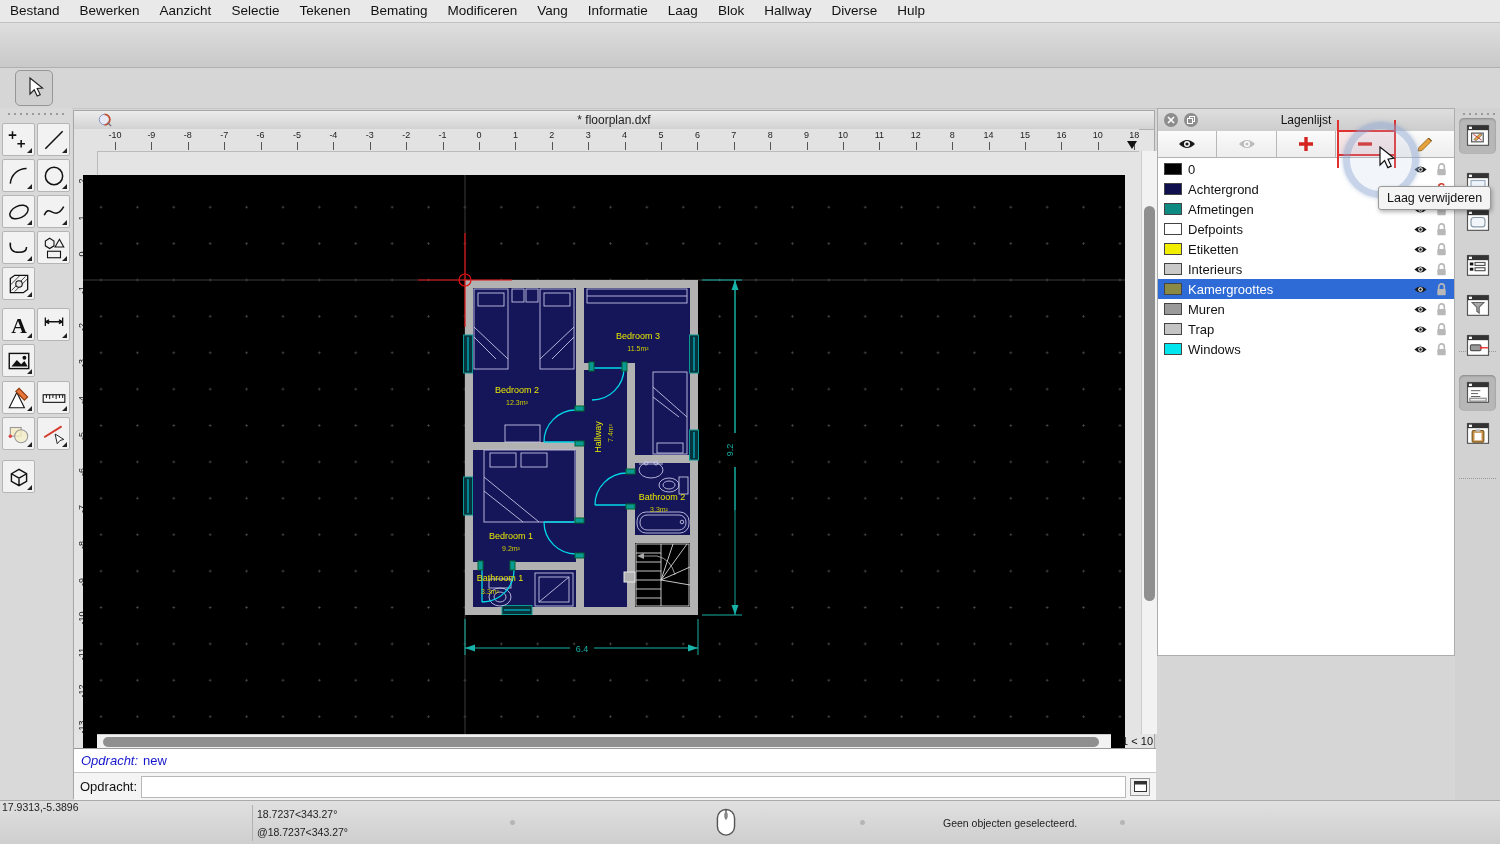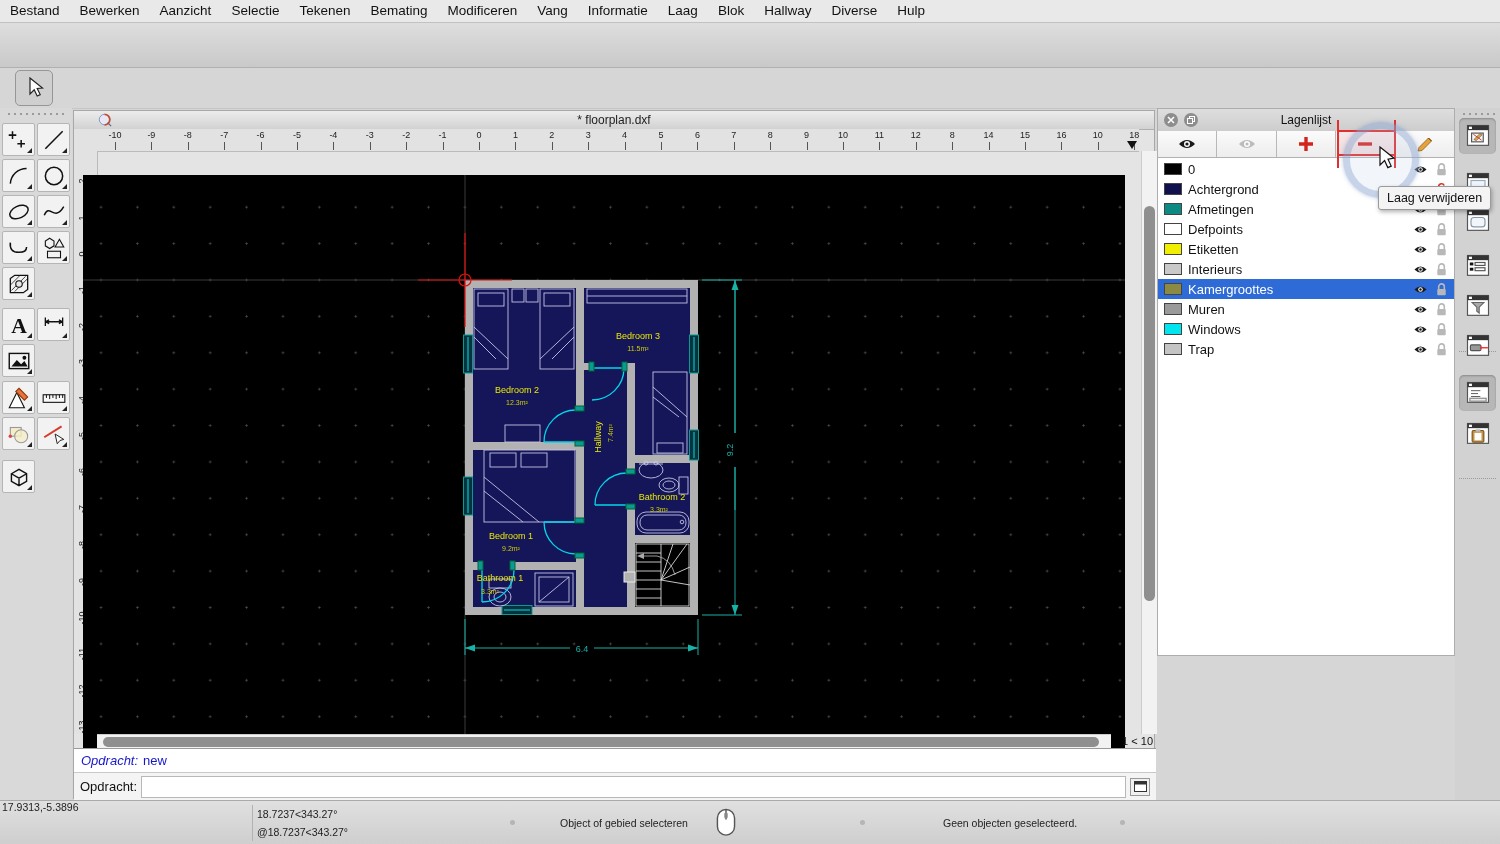--- a/index.html
+++ b/index.html
@@ -721,21 +721,20 @@
     <div class="coordcell" style="left:2px;gap:32px;">
       <span>17.9313,-5.3896</span>
       <span>@17.9313,-5.3896</span>
     </div>
     <div class="ssep"></div>
     <div class="coordcell" style="left:257px;">
       <span>18.7237&lt;343.27°</span>
       <span>@18.7237&lt;343.27°</span>
     </div>
     <div class="sdot" style="left:510px;"></div>
-    <div class="shint">Object of gebied selecteren</div>
     <div class="smouse"><svg viewBox="0 0 14 20">
           <rect x="1" y="1" width="12" height="18" rx="6" fill="#fff" stroke="#555"></rect>
           <line x1="7" y1="1" x2="7" y2="8" stroke="#555"></line>
           <rect x="5.8" y="3" width="2.4" height="4.5" rx="1.2" fill="#888"></rect>
         </svg></div>
     <div class="sdot" style="left:860px;"></div>
     <div class="ssel">Geen objecten geselecteerd.</div>
     <div class="sdot" style="left:1120px;"></div>
   </div>
 
@@ -940,41 +939,41 @@
           </span>
           <span class="licon">
             <svg viewBox="0 0 16 16">
               <path d="M5 7.5V5a3 3 0 0 1 6 0v2.5" fill="none" stroke="#b8b8b8" stroke-width="1.7"></path>
               <rect x="3.5" y="7.5" width="9" height="6.5" rx="1" fill="#b8b8b8"></rect>
             </svg>
           </span>
         </div>
 
         <div class="lrow">
-          <span class="lsw" style="background: rgb(0, 229, 238);"></span>
-          <span class="lname">Windows</span>
+          <span class="lsw" style="background: rgb(196, 196, 196);"></span>
+          <span class="lname">Trap</span>
 
           <span class="licon">
             <svg viewBox="0 0 16 16">
               <path d="M1.5 8Q8 1.5 14.5 8Q8 14.5 1.5 8Z" fill="#1a1a1a"></path>
               <circle cx="8" cy="8" r="2.4" fill="#fff"></circle>
               <circle cx="8" cy="8" r="1.3" fill="#1a1a1a"></circle>
             </svg>
           </span>
           <span class="licon">
             <svg viewBox="0 0 16 16">
               <path d="M5 7.5V5a3 3 0 0 1 6 0v2.5" fill="none" stroke="#b8b8b8" stroke-width="1.7"></path>
               <rect x="3.5" y="7.5" width="9" height="6.5" rx="1" fill="#b8b8b8"></rect>
             </svg>
           </span>
         </div>
 
         <div class="lrow">
-          <span class="lsw" style="background: rgb(196, 196, 196);"></span>
-          <span class="lname">Trap</span>
+          <span class="lsw" style="background: rgb(0, 229, 238);"></span>
+          <span class="lname">Windows</span>
 
           <span class="licon">
             <svg viewBox="0 0 16 16">
               <path d="M1.5 8Q8 1.5 14.5 8Q8 14.5 1.5 8Z" fill="#1a1a1a"></path>
               <circle cx="8" cy="8" r="2.4" fill="#fff"></circle>
               <circle cx="8" cy="8" r="1.3" fill="#1a1a1a"></circle>
             </svg>
           </span>
           <span class="licon">
             <svg viewBox="0 0 16 16">

